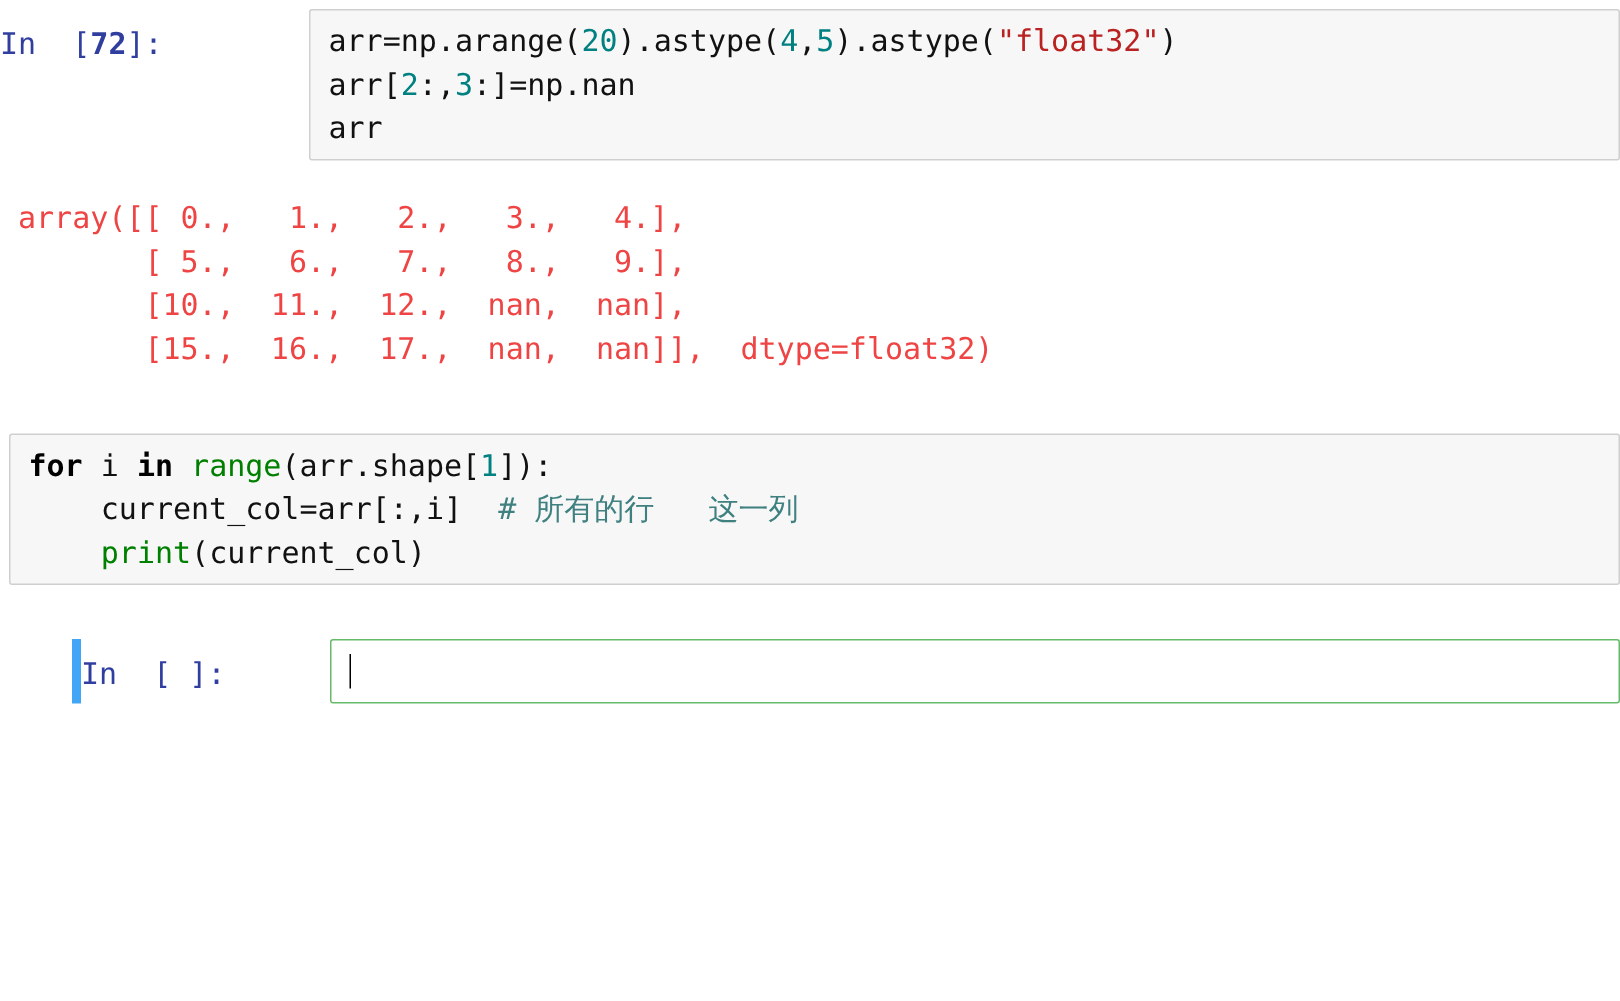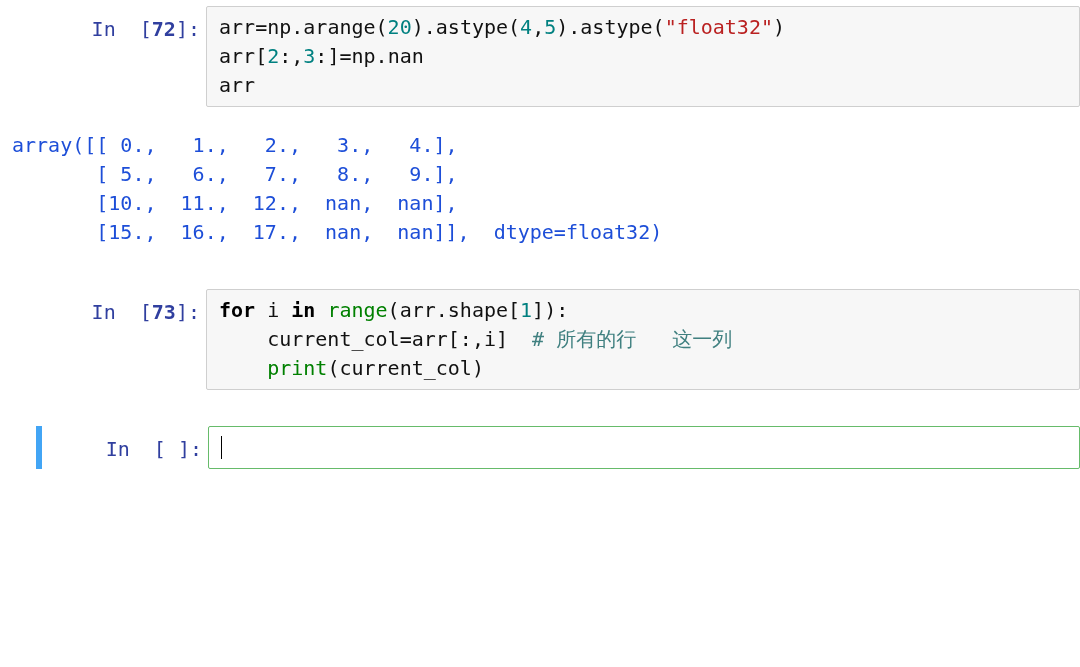--- a/index.html
+++ b/index.html
@@ -1,31 +1,31 @@
 <!DOCTYPE html>
 <html><head>
 <meta charset="utf-8">
 <style>
   html,body{margin:0;padding:0;background:#fff;font-family:ui-monospace,Consolas,"Menlo",monospace;font-size:20px;line-height:1.45;color:#111}
   .page{width:1080px;height:667px;box-sizing:border-box;padding:6px 0 0 0;overflow:hidden}
   .cell{display:flex;align-items:flex-start}
-  .prompt{width:200px;flex:0 0 200px;text-align:right;padding:.45em 0 0 0;box-sizing:border-box;font-family:inherit;white-space:pre}
+  .prompt{width:200px;flex:0 0 200px;padding:.45em 0 0 0;box-sizing:border-box;font-family:inherit;white-space:pre}
   .prompt .in{color:#303F9F}
   .prompt .out{color:#D84315}
   .prompt .num{color:#303F9F;font-weight:700}
   .prompt .outnum{color:#D84315;font-weight:700}
   .code{margin-left:6px;flex:1;background:#f7f7f7;border:1px solid #cfcfcf;border-radius:2px;padding:.3em .6em;white-space:pre;font-family:inherit}
-  .plain{margin-left:6px;flex:1;padding:.3em .6em .3em .3em;white-space:pre;font-family:inherit;color:#1d4ed8}
+  .plain{margin-left:6px;flex:1;padding:.3em .6em .3em .3em;white-space:pre;font-family:inherit;color:#ef4444}
   .kw{color:#000000;font-weight:700}
   .builtin{color:#008000}
   .num2{color:#008080}
   .str{color:#BA2121}
   .comment{color:#408080;}
   .sp8{height:18px}
-  .running{border-left:6px solid #42A5F5;margin-left:36px}
+  .running{border-left:6px solid #42A5F5;margin-left:48px}
   .running .code{border:1px solid #66BB6A;background:#fff}
   .running .prompt{width:160px;flex:0 0 160px}
   .cursor{display:inline-block;width:1px;height:1.15em;background:#000;vertical-align:text-bottom;animation:bl 1s steps(1) infinite}
   @keyframes bl{50%{opacity:0}}
 </style>
 </head>
 <body>
 
 <div class="page">
 
@@ -42,21 +42,20 @@
     <div class="plain">array([[ 0.,   1.,   2.,   3.,   4.],
        [ 5.,   6.,   7.,   8.,   9.],
        [10.,  11.,  12.,  nan,  nan],
        [15.,  16.,  17.,  nan,  nan]],  dtype=float32)</div>
   </div>
 
   <div class="sp8"></div>
   <div class="sp8"></div>
 
   <div class="cell">
-    <div class="prompt"><span class="in">In  [</span><span class="num">73</span><span class="in">]:</span></div>
     <div class="code"><span class="kw">for</span><span> i </span><span class="kw">in</span><span> </span><span class="builtin">range</span><span>(arr.shape[</span><span class="num2">1</span><span>]):</span>
 <span>    current_col</span><span>=</span><span>arr[:,i]  </span><span class="comment"># 所有的行   这一列</span>
 <span>    </span><span class="builtin">print</span><span>(current_col)</span></div>
   </div>
 
   <div class="sp8"></div>
 
 
   <div class="sp8"></div>
 

